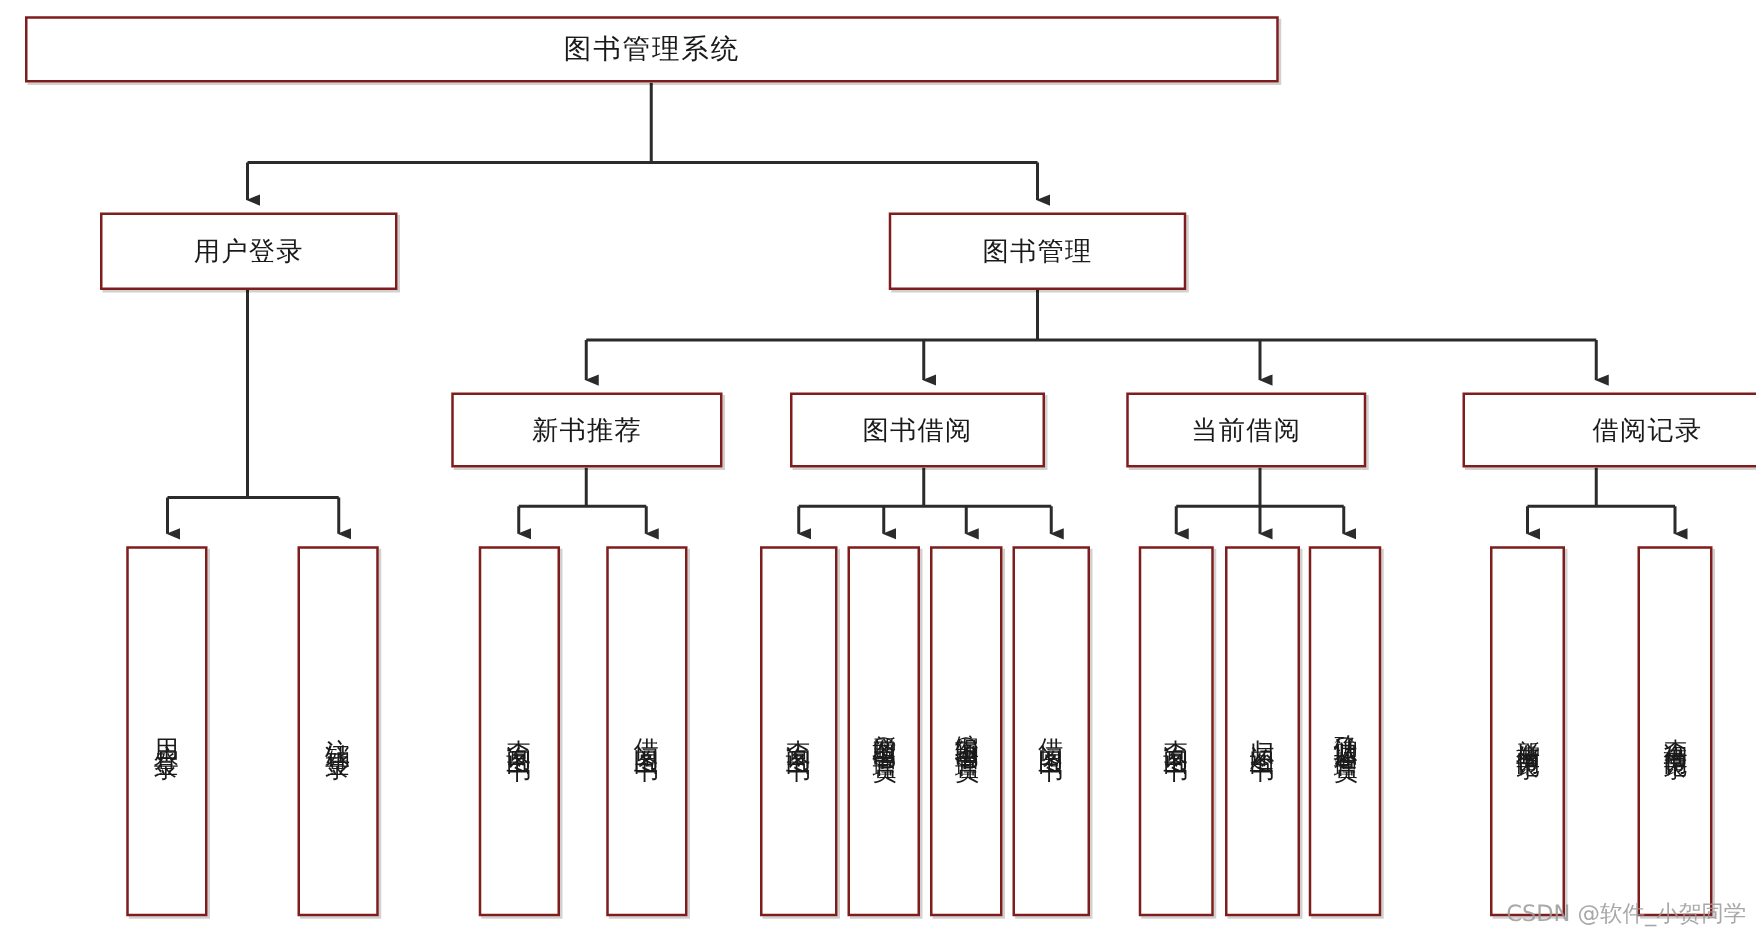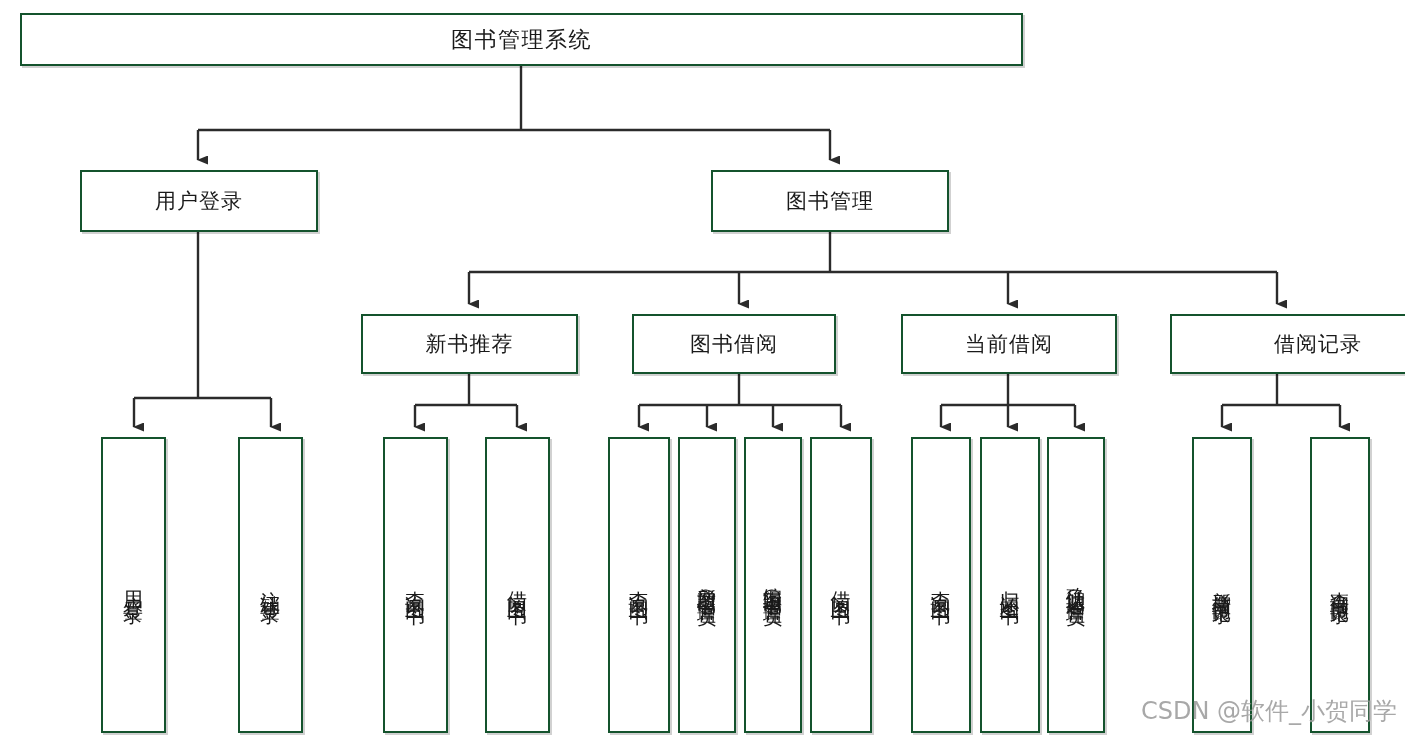--- a/index.html
+++ b/index.html
@@ -23,21 +23,21 @@
     left: 0;
     top: 0;
     width: 1405px;
     height: 747px;
     pointer-events: none;
   }
   .node {
     position: absolute;
     box-sizing: border-box;
     background: #ffffff;
-    border: 2px solid #14532d;
+    border: 2px solid #7f1d1d;
     box-shadow: 2px 2px 0 0 rgba(0,0,0,0.18);
     display: flex;
     align-items: center;
     justify-content: center;
     color: #1a1a1a;
     z-index: 2;
   }
   .node-label {
     display: block;
     text-align: center;
@@ -67,22 +67,22 @@
     text-align: center;
     white-space: nowrap;
   }
   .node.vert.narrow .node-label {
     font-size: 19px;
     letter-spacing: 3px;
   }
   #watermark {
     position: absolute;
     right: 8px;
-    bottom: 20px;
-    font-size: 24px;
+    bottom: 4px;
+    font-size: 18px;
     color: #9a9a9a;
     opacity: 0.85;
     z-index: 5;
     white-space: nowrap;
     font-family: "DejaVu Sans", "Liberation Sans", sans-serif;
   }
 </style>
 </head>
 <body>
 
@@ -151,21 +151,21 @@
   </div>
 
   <div class="node horiz" style="left:361px; top:314px; width:217px; height:60px;">
     <span class="node-label">新书推荐</span>
   </div>
 
   <div class="node horiz" style="left:632px; top:314px; width:204px; height:60px;">
     <span class="node-label">图书借阅</span>
   </div>
 
-  <div class="node horiz" style="left:901px; top:314px; width:216px; height:60px;">
+  <div class="node horiz" style="left:901px; top:314px; width:192px; height:60px;">
     <span class="node-label">当前借阅</span>
   </div>
 
   <div class="node horiz" style="left:1170px; top:314px; width:260px; height:60px;padding-left:36px;">
     <span class="node-label">借阅记录</span>
   </div>
 
   <div class="node vert" style="left:101px; top:437px; width:65px; height:296px;">
     <span class="node-label">用户登录</span>
   </div>

